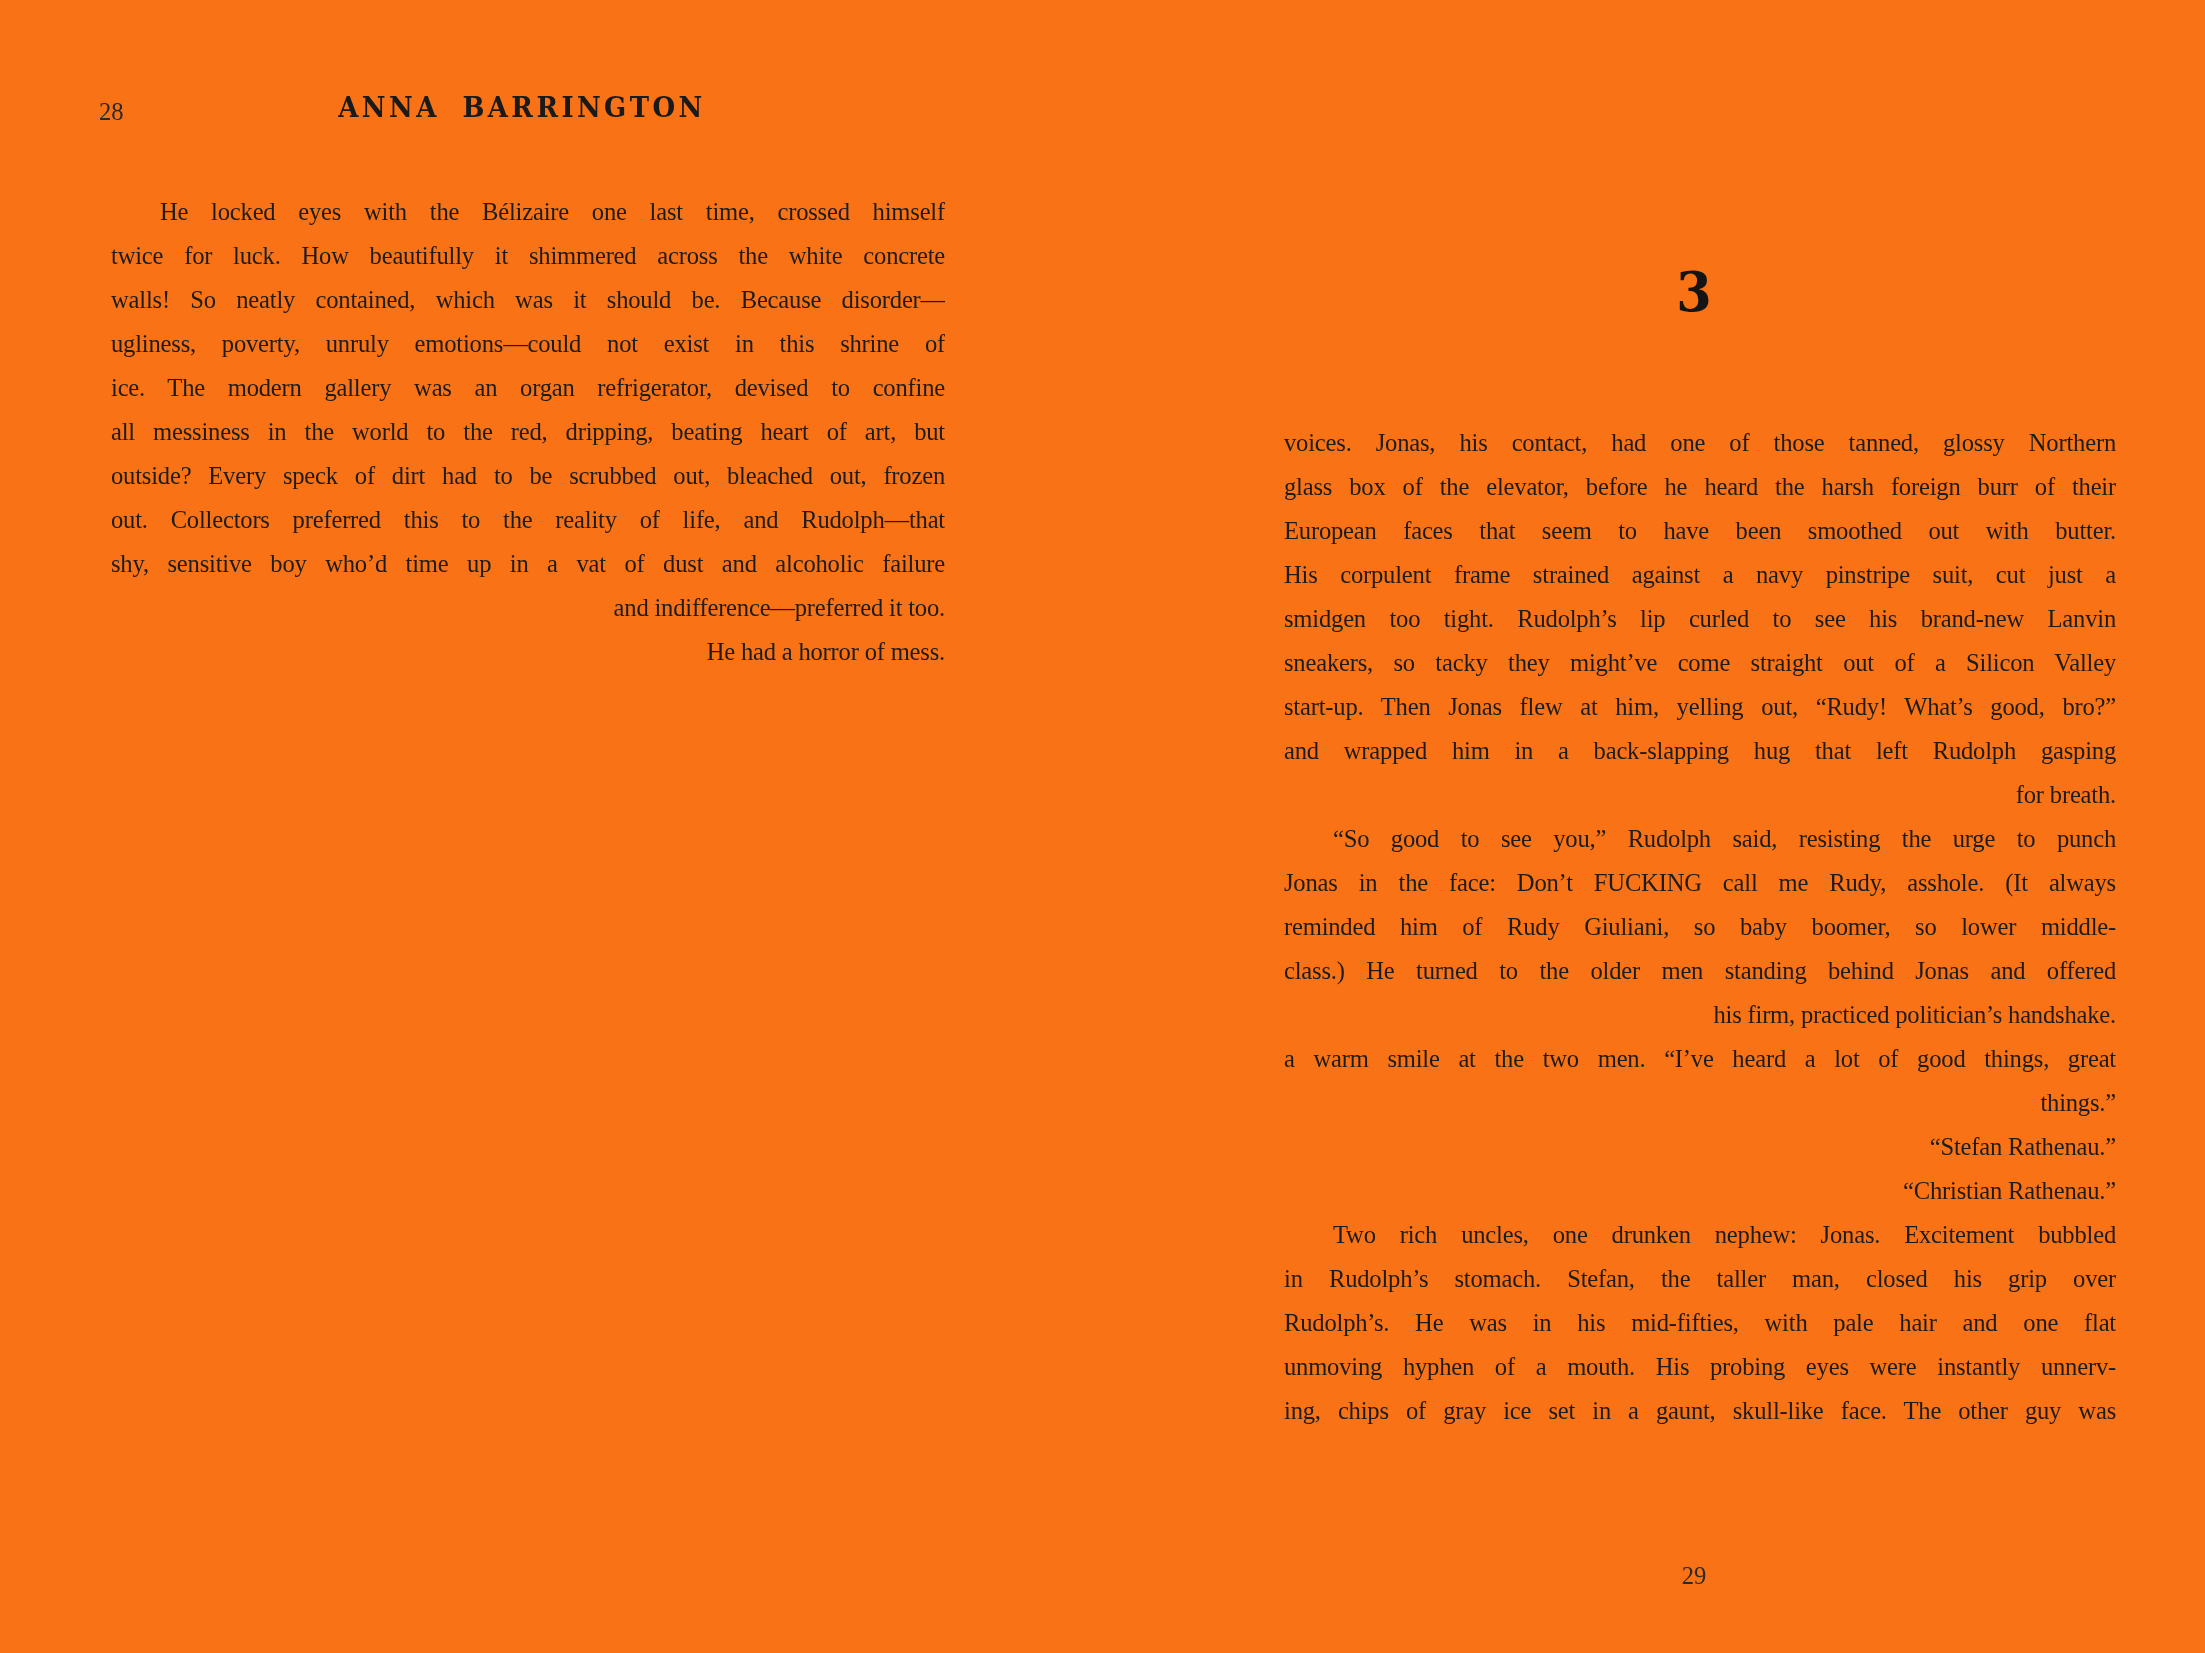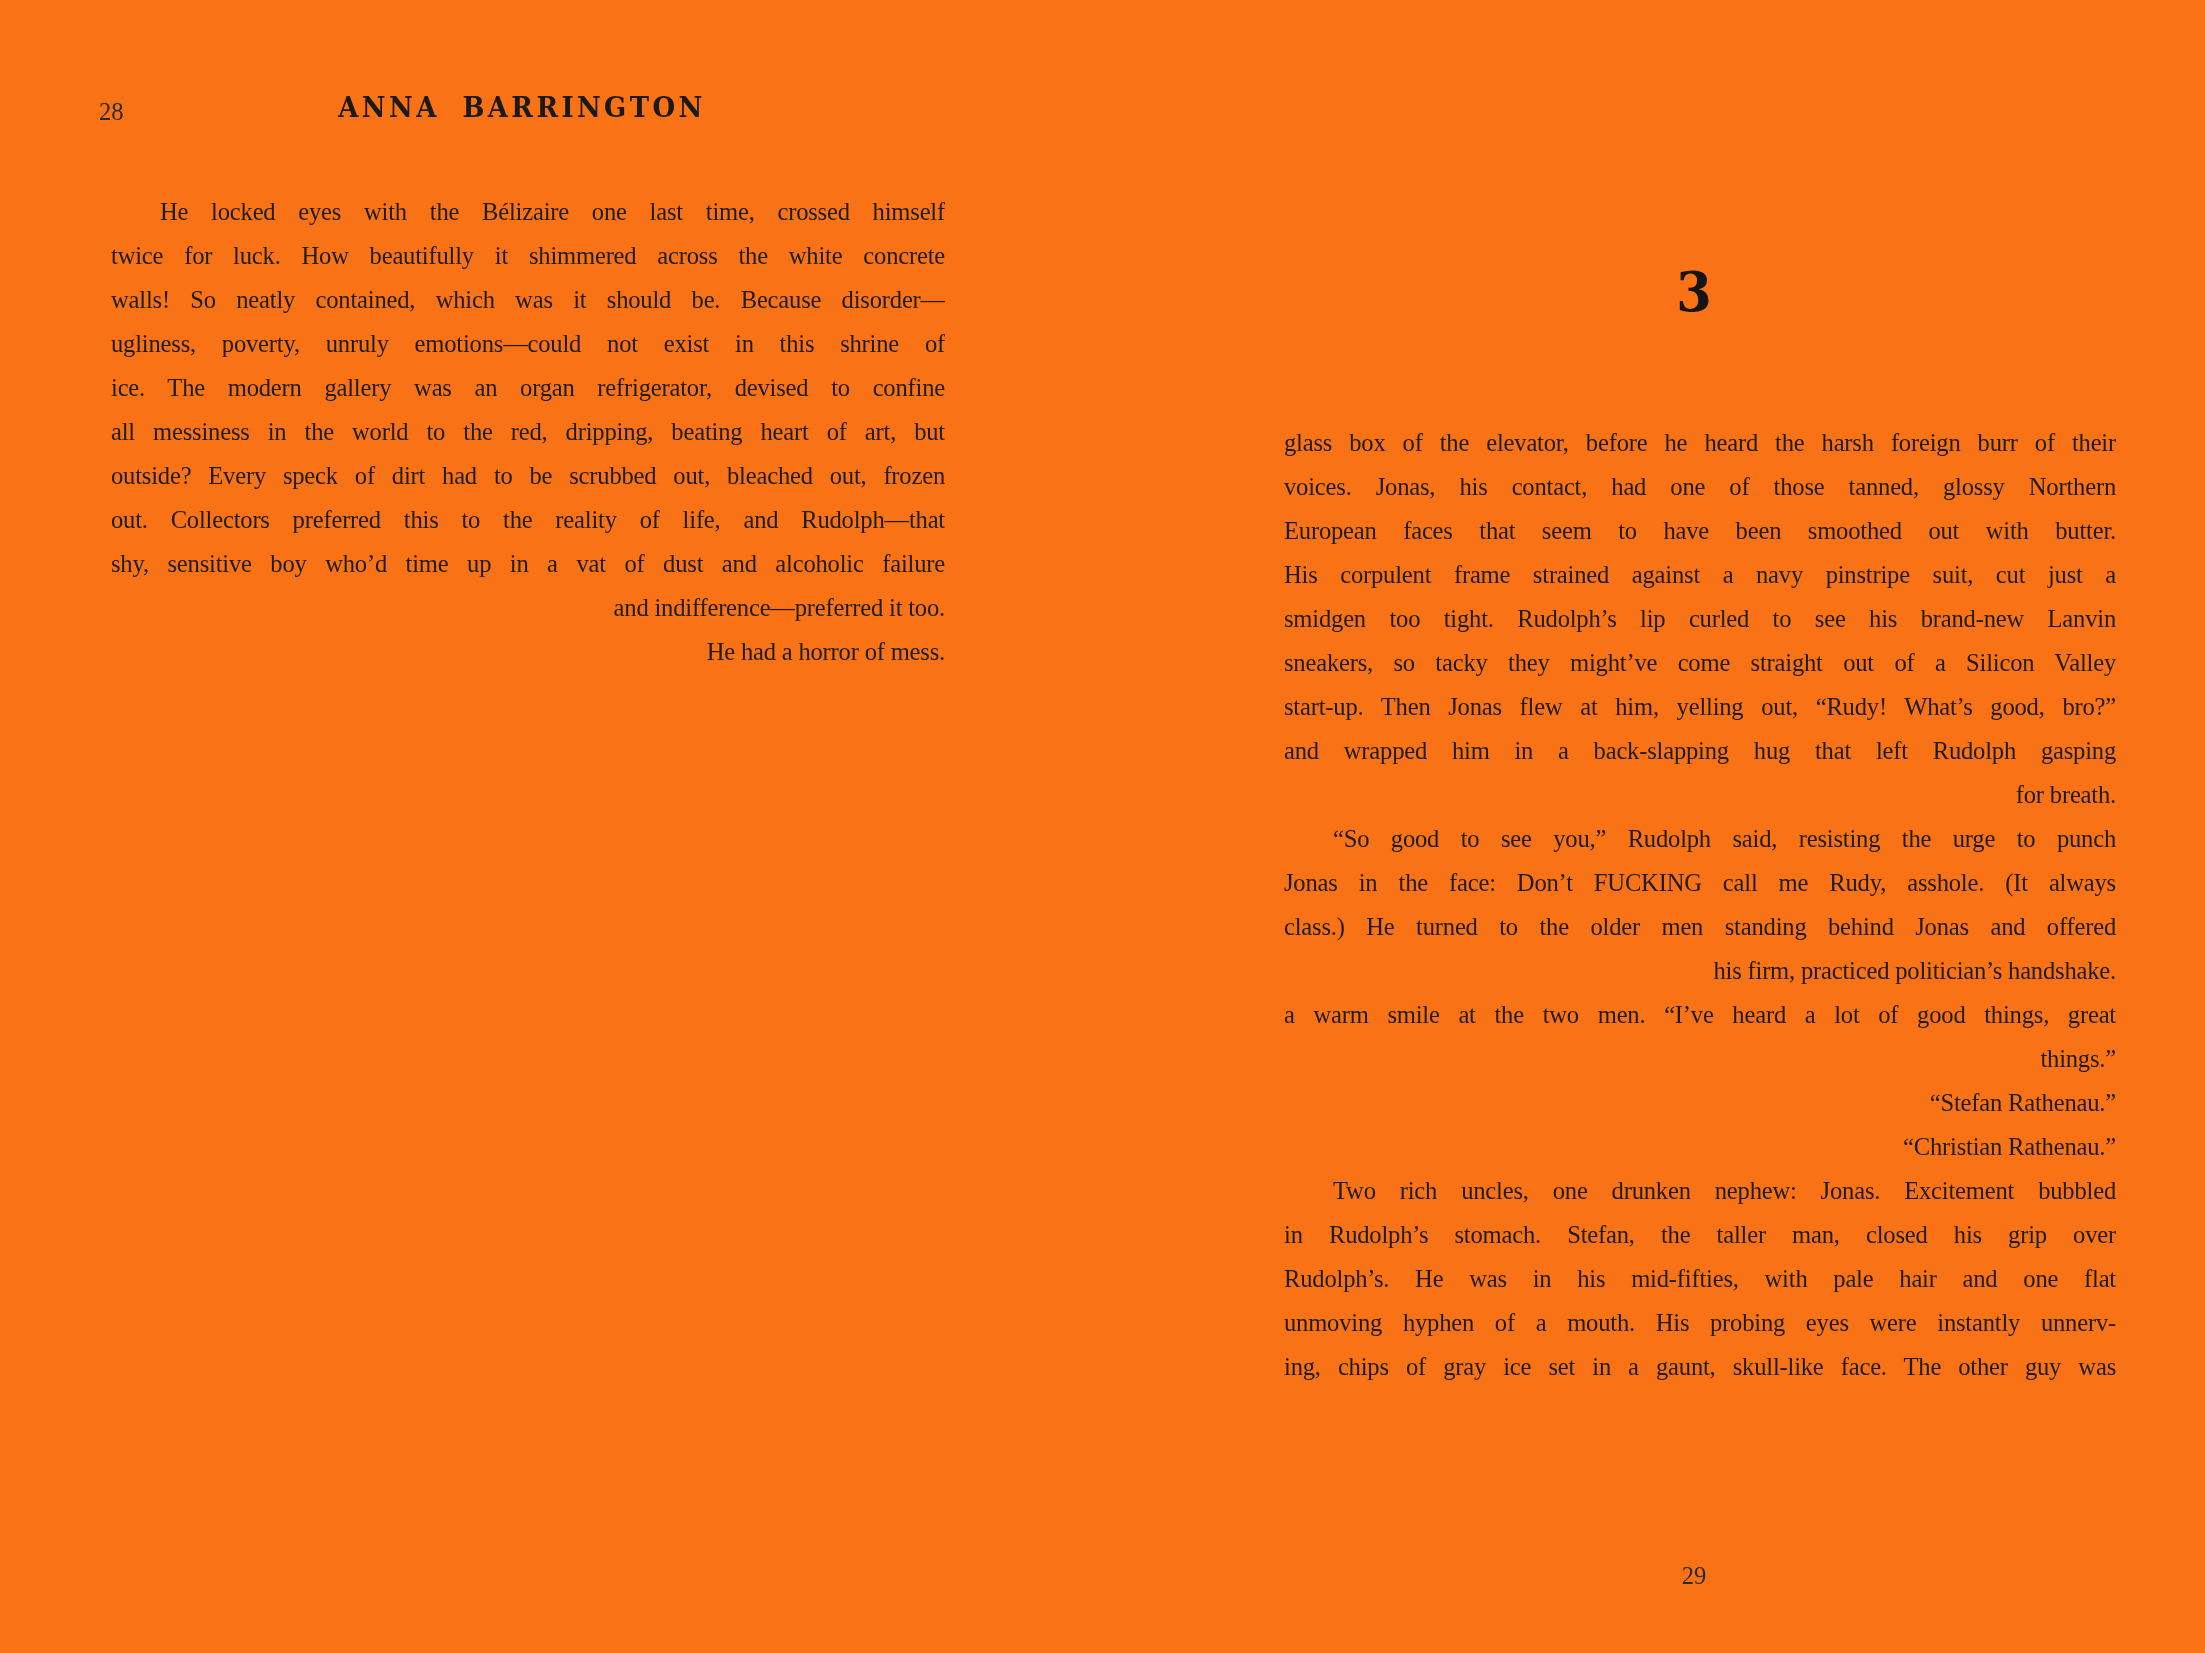--- a/index.html
+++ b/index.html
@@ -98,31 +98,32 @@
         <div class="line j"><span>out. Collectors preferred this to the reality of life, and Rudolph—that</span></div>
         <div class="line j"><span>shy, sensitive boy who’d time up in a vat of dust and alcoholic failure</span></div>
         <div class="line"><span>and indifference—preferred it too.</span></div>
         <div class="line ind"><span>He had a horror of mess.</span></div>
       </div>
   </div>
 
   <div>
     <div id="chapter-number">3</div>
     <div id="right-text" class="textcol">
+        <div class="line j"><span>voices. Jonas, his contact, had one of those tanned, glossy Northern</span></div>
         <div class="line j"><span>glass box of the elevator, before he heard the harsh foreign burr of their</span></div>
-        <div class="line j"><span>voices. Jonas, his contact, had one of those tanned, glossy Northern</span></div>
         <div class="line j"><span>European faces that seem to have been smoothed out with butter.</span></div>
         <div class="line j"><span>His corpulent frame strained against a navy pinstripe suit, cut just a</span></div>
         <div class="line j"><span>smidgen too tight. Rudolph’s lip curled to see his brand-new Lanvin</span></div>
         <div class="line j"><span>sneakers, so tacky they might’ve come straight out of a Silicon Valley</span></div>
         <div class="line j"><span>start-up. Then Jonas flew at him, yelling out, “Rudy! What’s good, bro?”</span></div>
         <div class="line j"><span>and wrapped him in a back-slapping hug that left Rudolph gasping</span></div>
         <div class="line"><span>for breath.</span></div>
         <div class="line j ind"><span>“So good to see you,” Rudolph said, resisting the urge to punch</span></div>
         <div class="line j"><span>Jonas in the face: Don’t </span><span class="i">FUCKING</span><span> call me Rudy, asshole. (It always</span></div>
+        <div class="line j"><span>reminded him of Rudy Giuliani, so baby boomer, so </span><span class="i">lower middle-</span></div>
         <div class="line j"><span class="i">class</span><span>.) He turned to the older men standing behind Jonas and offered</span></div>
         <div class="line"><span>his firm, practiced politician’s handshake.</span></div>
         <div class="line j"><span>a warm smile at the two men. “I’ve heard a lot of good things, great</span></div>
         <div class="line"><span>things.”</span></div>
         <div class="line ind"><span>“Stefan Rathenau.”</span></div>
         <div class="line ind"><span>“Christian Rathenau.”</span></div>
         <div class="line j ind"><span>Two rich uncles, one drunken nephew: Jonas. Excitement bubbled</span></div>
         <div class="line j"><span>in Rudolph’s stomach. Stefan, the taller man, closed his grip over</span></div>
         <div class="line j"><span>Rudolph’s. He was in his mid-fifties, with pale hair and one flat</span></div>
         <div class="line j"><span>unmoving hyphen of a mouth. His probing eyes were instantly unnerv-</span></div>

